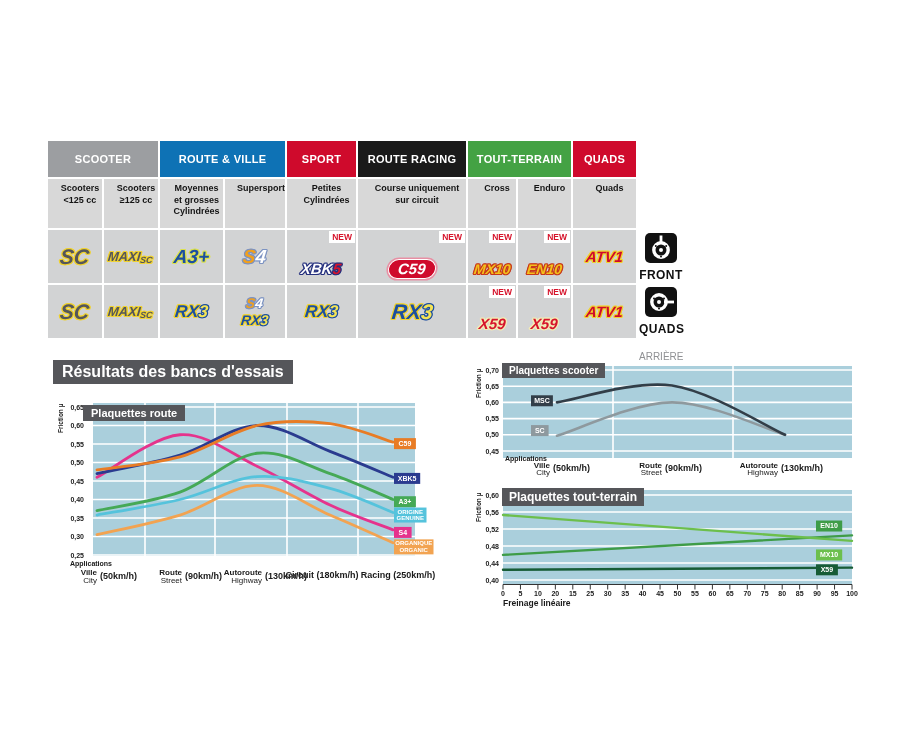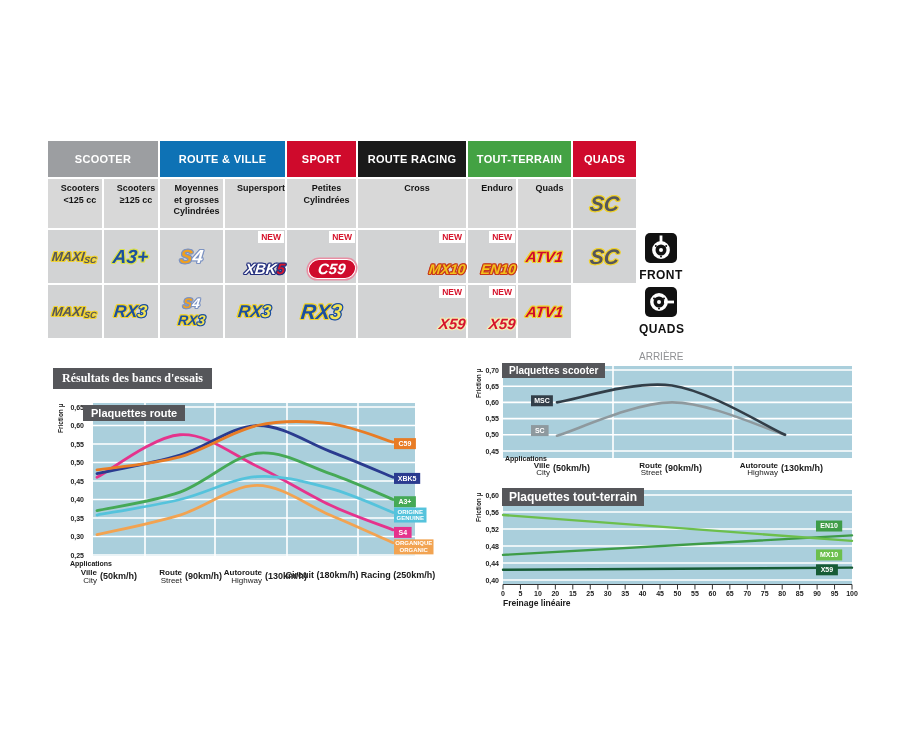--- a/index.html
+++ b/index.html
@@ -10,21 +10,21 @@
   #brand-table{position:absolute;left:48px;top:141px;display:grid;
     grid-template-columns:54px 54px 63px 60px 69px 108px 48px 53px 63px;
     grid-template-rows:36px 49px 53px 53px;gap:2px;background:#fff;}
   .ghead{grid-row:1;display:flex;align-items:center;justify-content:center;
     color:#fff;font-weight:bold;font-size:11px;letter-spacing:.3px;}
   .sub{grid-row:2;background:#d8d8d8;font-size:9px;font-weight:bold;color:#141414;
     padding:4px 2px 0 12px;line-height:1.3;text-align:center;}
   .cell{background:#d2d3d4;position:relative;display:flex;align-items:center;justify-content:center;}
   .badge-new{position:absolute;top:1px;right:1px;background:#fff;color:#d6142c;
     font-weight:bold;font-size:8.5px;line-height:12px;padding:0 3px;}
-  .has-new{padding-top:24px;justify-content:flex-end;}
+  .has-new{padding-top:24px;}
 
   
   .logo{font-style:italic;font-weight:bold;display:inline-block;transform:skewX(-6deg);
     white-space:nowrap;line-height:1;}
   .logo i{font-style:italic;}
   .ol, .logo i{
     text-shadow:1.3px 0 var(--o),-1.3px 0 var(--o),0 1.3px var(--o),0 -1.3px var(--o),
     .9px .9px var(--o),-.9px .9px var(--o),.9px -.9px var(--o),-.9px -.9px var(--o);}
   .l-sc{font-size:21px;color:#55565a;--o:#f0d22e;}
   .m1{font-size:13px;color:#55565a;--o:#f0d22e;}
@@ -47,21 +47,21 @@
   .stack .rx,.stack .r3{font-size:14px;}
 
   
   .side-marker{position:absolute;width:44px;text-align:center;}
   .side-marker b{display:block;font-weight:bold;font-size:12px;color:#111;letter-spacing:.4px;margin-top:1px;}
   .side-marker i{display:block;font-style:normal;font-size:10px;color:#8f9093;margin-top:15px;}
 
   
   .box-title{position:absolute;background:#55565a;color:#fff;font-weight:bold;
     white-space:nowrap;z-index:5;}
-  #results-title{left:53px;top:368px;font-size:12px;padding:3px 9px;font-family:Liberation Serif, serif;}
+  #results-title{left:53px;top:360px;font-size:16px;padding:3px 9px;}
   #route-title{left:73px;top:405px;font-size:11px;padding:2px 8px;margin-left:10px;}
   #scooter-title{left:502px;top:363px;font-size:10px;padding:2px 7px;text-align:right;}
   #terrain-title{left:502px;top:488px;font-size:12px;padding:2px 7px;}
 
   #charts-svg{position:absolute;left:0;top:0;z-index:1;}
 </style>
 </head>
 <body>
 
 <div id="stage">
@@ -72,20 +72,21 @@
     <div class="ghead" style="grid-column:5/6;background:#cf0a2c">SPORT</div>
     <div class="ghead" style="grid-column:6/7;background:#1a1a1a">ROUTE RACING</div>
     <div class="ghead" style="grid-column:7/9;background:#44a244">TOUT-TERRAIN</div>
     <div class="ghead" style="grid-column:9/10;background:#cf0a2c">QUADS</div>
 
     <div class="sub">Scooters &lt;125 cc</div>
     <div class="sub">Scooters ≥125 cc</div>
     <div class="sub">Moyennes et grosses Cylindrées</div>
     <div class="sub">Supersport</div>
     <div class="sub">Petites Cylindrées</div>
+    <div class="sub">Course uniquement sur circuit</div>
     <div class="sub">Cross</div>
     <div class="sub">Enduro</div>
     <div class="sub">Quads</div>
 
     <div class="cell">
       <span class="logo ol l-sc">SC</span>
       </div>
     <div class="cell">
       <span class="logo"><i class="m1">MAXI</i><i class="m2">SC</i></span>
       </div>

